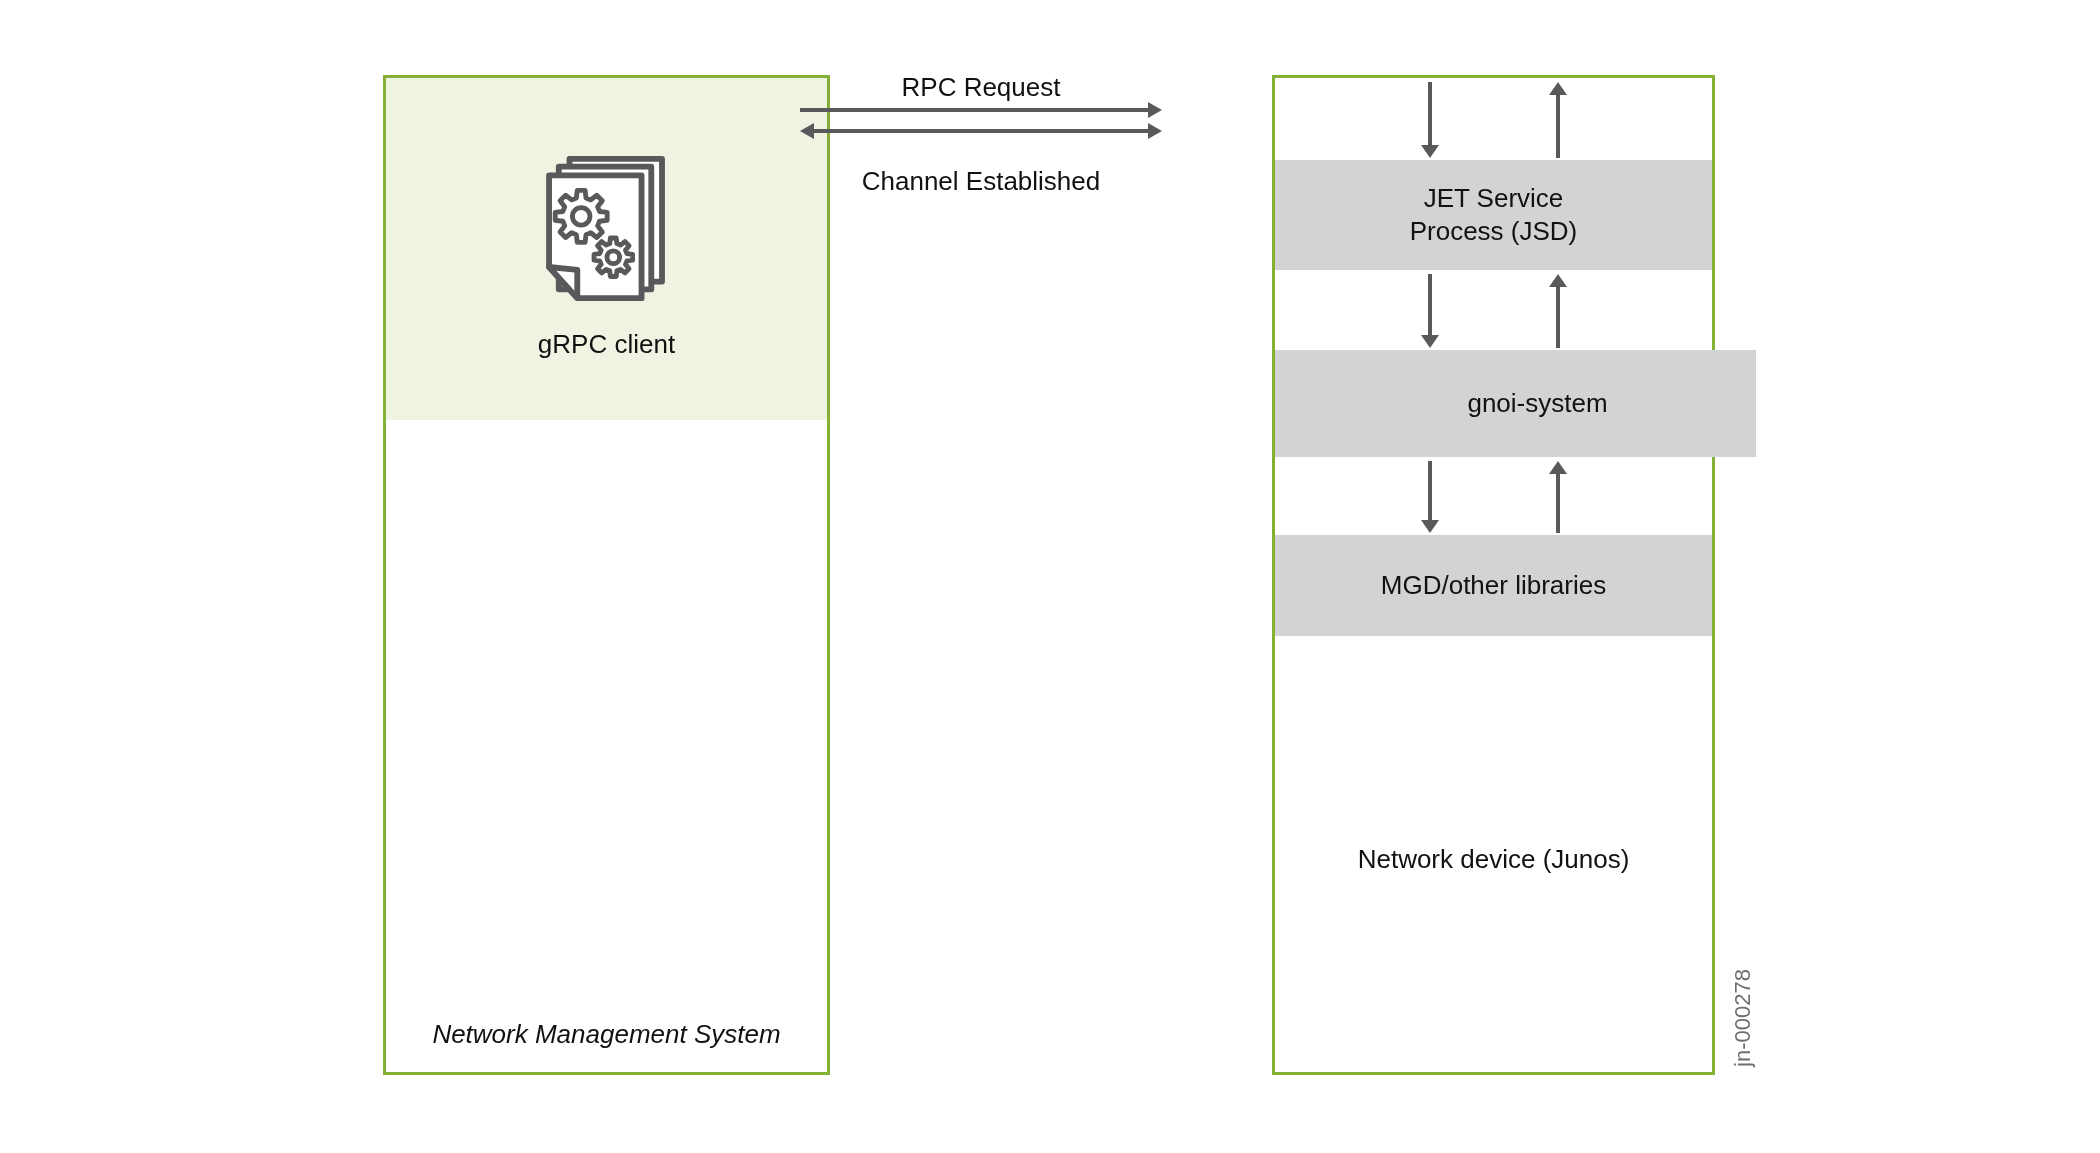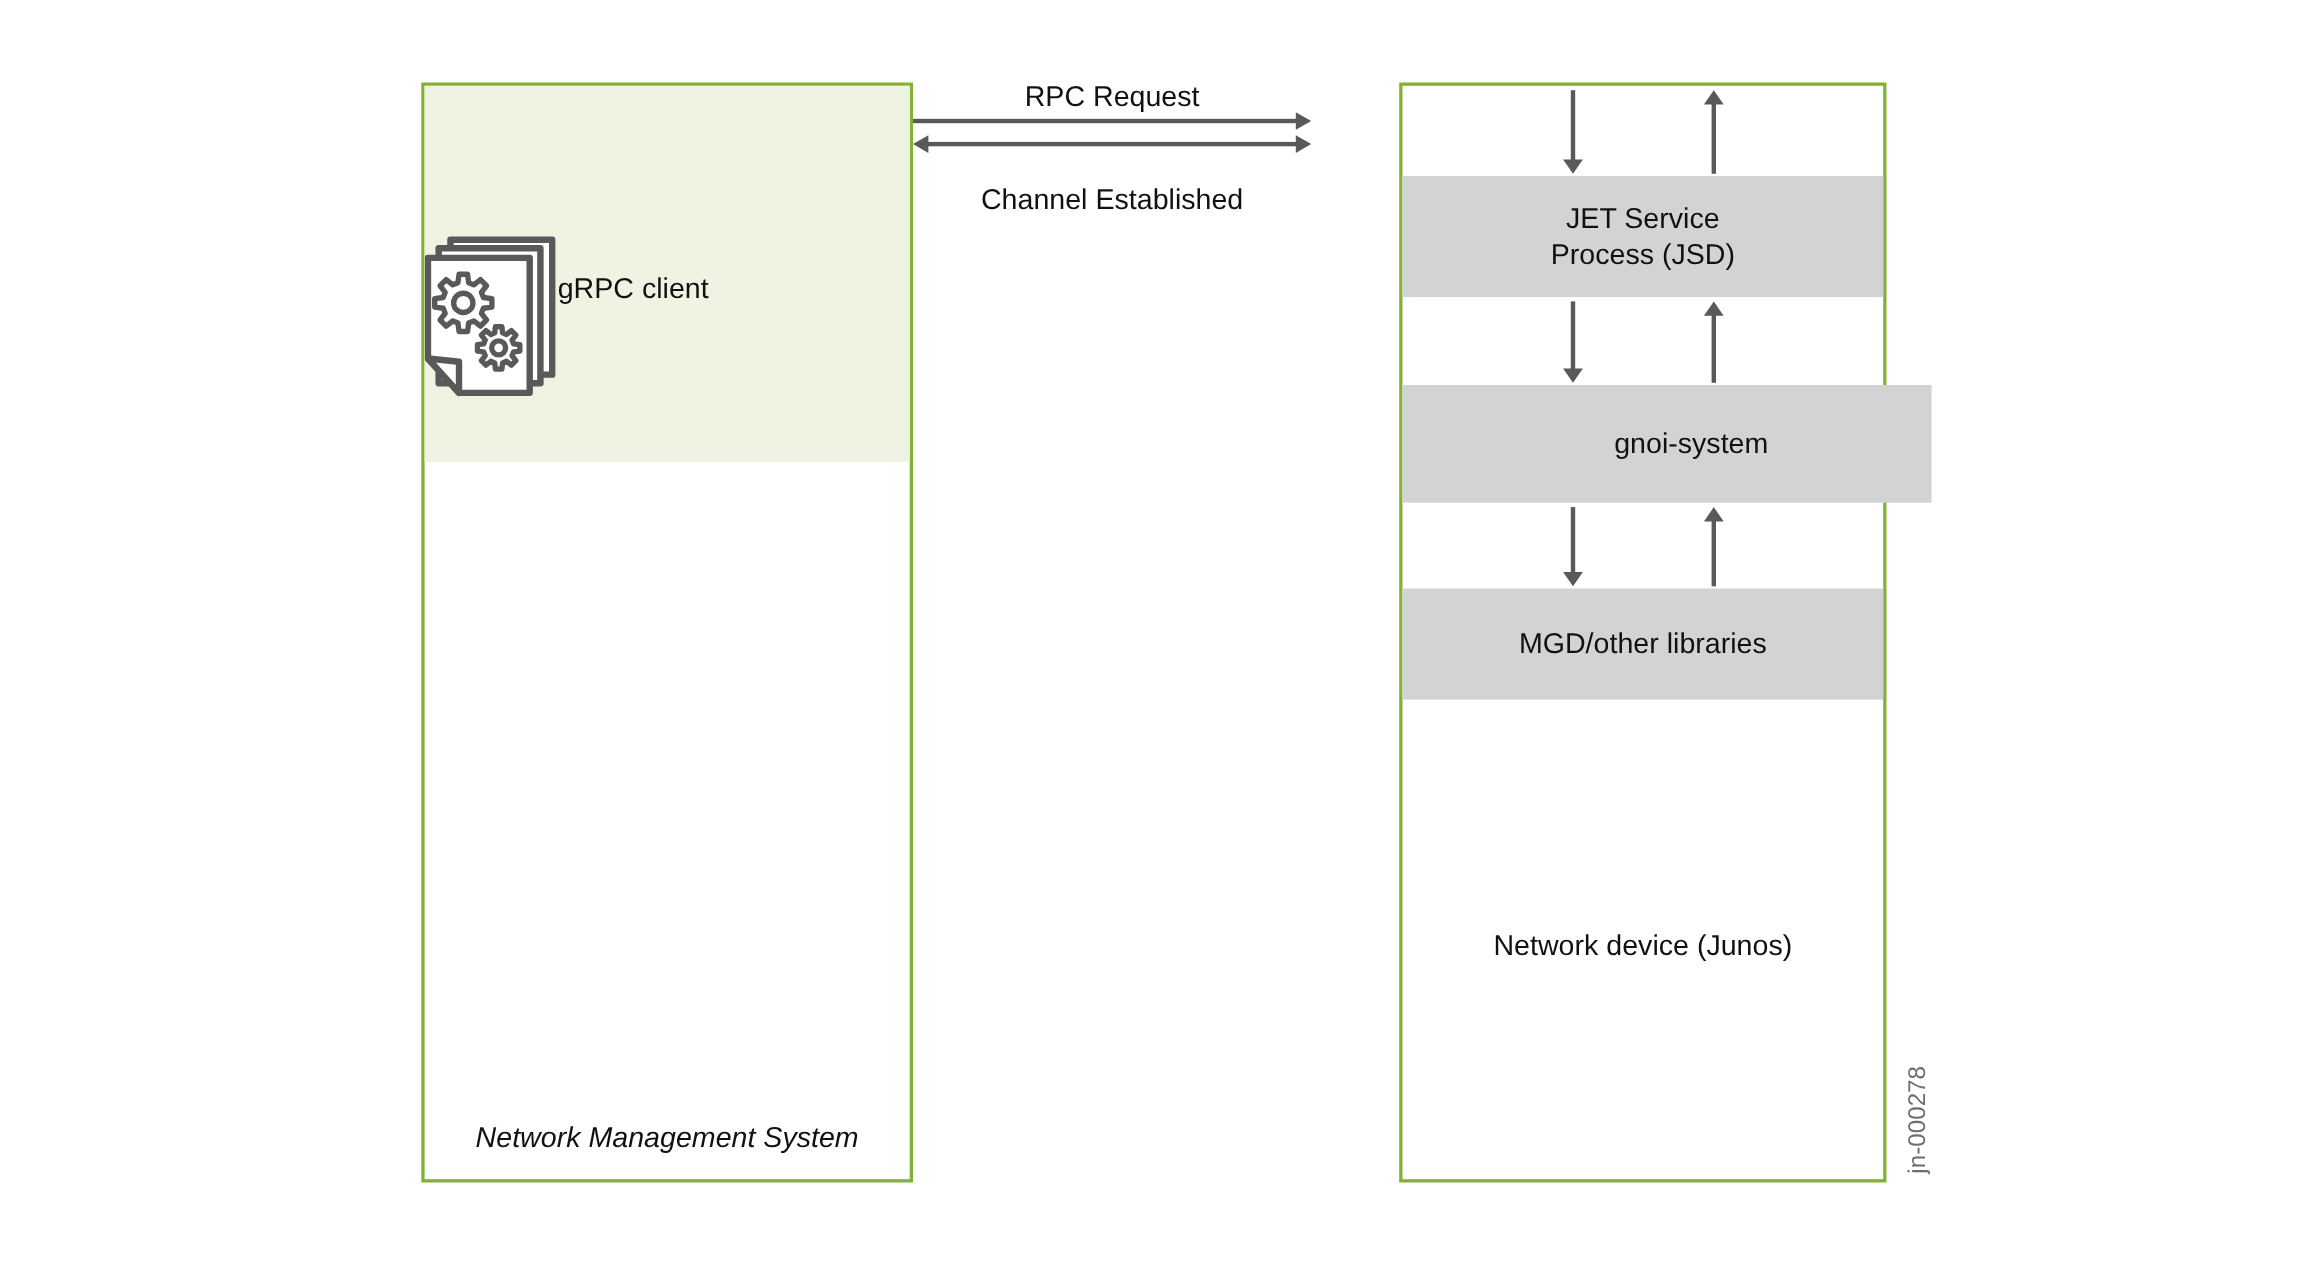--- a/index.html
+++ b/index.html
@@ -16,21 +16,21 @@
     position:absolute; top:75px; height:1000px;
     border:3px solid #84b135; background:#ffffff;
     box-sizing:border-box;
   }
   .client-box { left:383px; width:447px; }
   .server-box { left:1272px; width:443px; display:flex; flex-direction:column; }
 
   .box-header {
     background:#eff3e2;
     height:342px; width:100%;
-    display:flex; flex-direction:row; align-items:center;
+    display:flex; flex-direction:column; align-items:center;
     flex:0 0 auto;
   }
   .box-header svg { margin-top:77px; display:block; }
   .box-title {
     margin-top:26px; font-size:26px; line-height:30px; text-align:center;
     white-space:nowrap;
   }
 
   .box-caption {
     position:absolute; left:0; right:0; bottom:22px;
@@ -68,21 +68,21 @@
   .va.up .shaft { top:12px; bottom:0; }
   .va.up .head {
     position:absolute; top:0; left:1px; width:0; height:0;
     border-left:9px solid transparent; border-right:9px solid transparent;
     border-bottom:13px solid #58595b;
   }
   .va-down { left:145px; }
   .va-up   { left:273px; }
 
   
-  .connections { position:absolute; left:830px; top:70px; width:362px; height:112px; }
+  .connections { position:absolute; left:800px; top:70px; width:362px; height:112px; }
   .conn-label { position:absolute; left:0; width:100%; text-align:center; font-size:26px; line-height:30px; white-space:nowrap; }
   .conn-label.top    { top:2px; }
   .conn-label.bottom { top:70px;margin-top:26px; }
   .harrow { position:absolute; left:0; right:0; height:16px; }
   .harrow.a1 { top:32px; }
   .harrow.a2 { top:53px; }
   .harrow .shaft { position:absolute; top:6px; height:4px; background:#58595b; left:0; right:0; }
   .harrow.has-right .shaft { right:13px; }
   .harrow.has-left  .shaft { left:13px; }
   .head-right {

